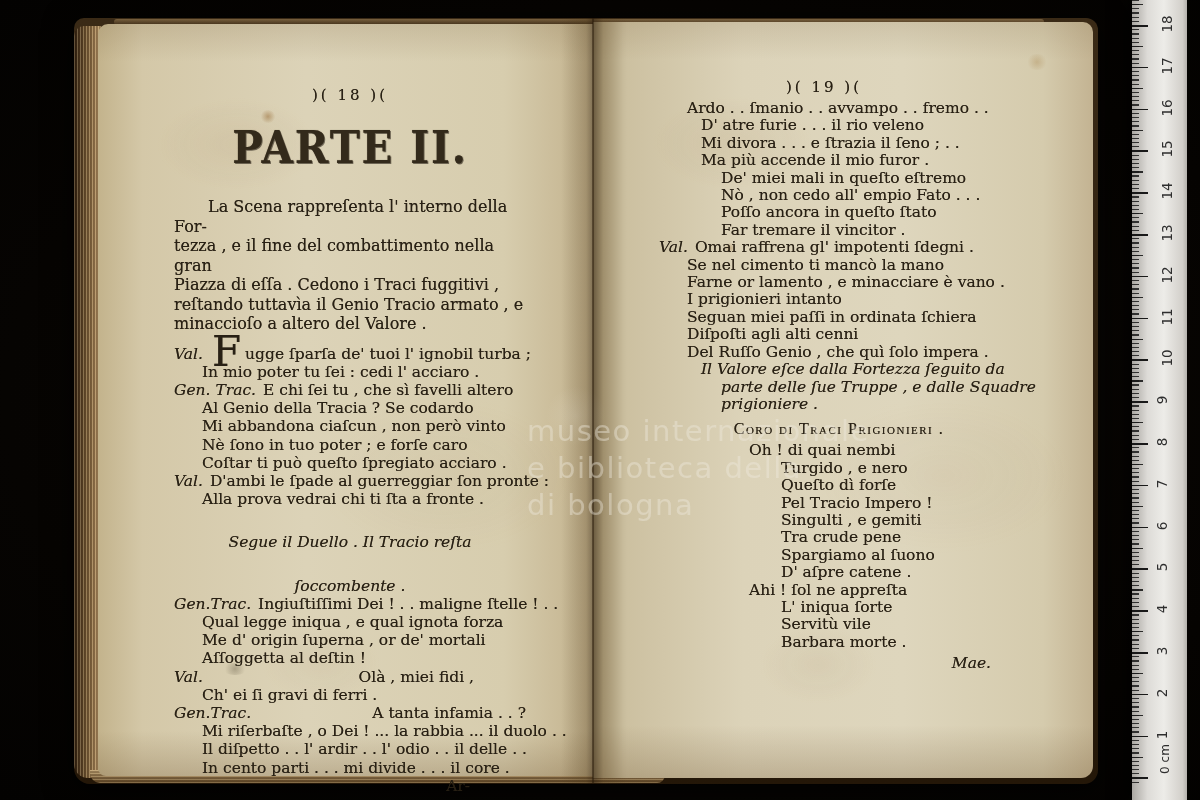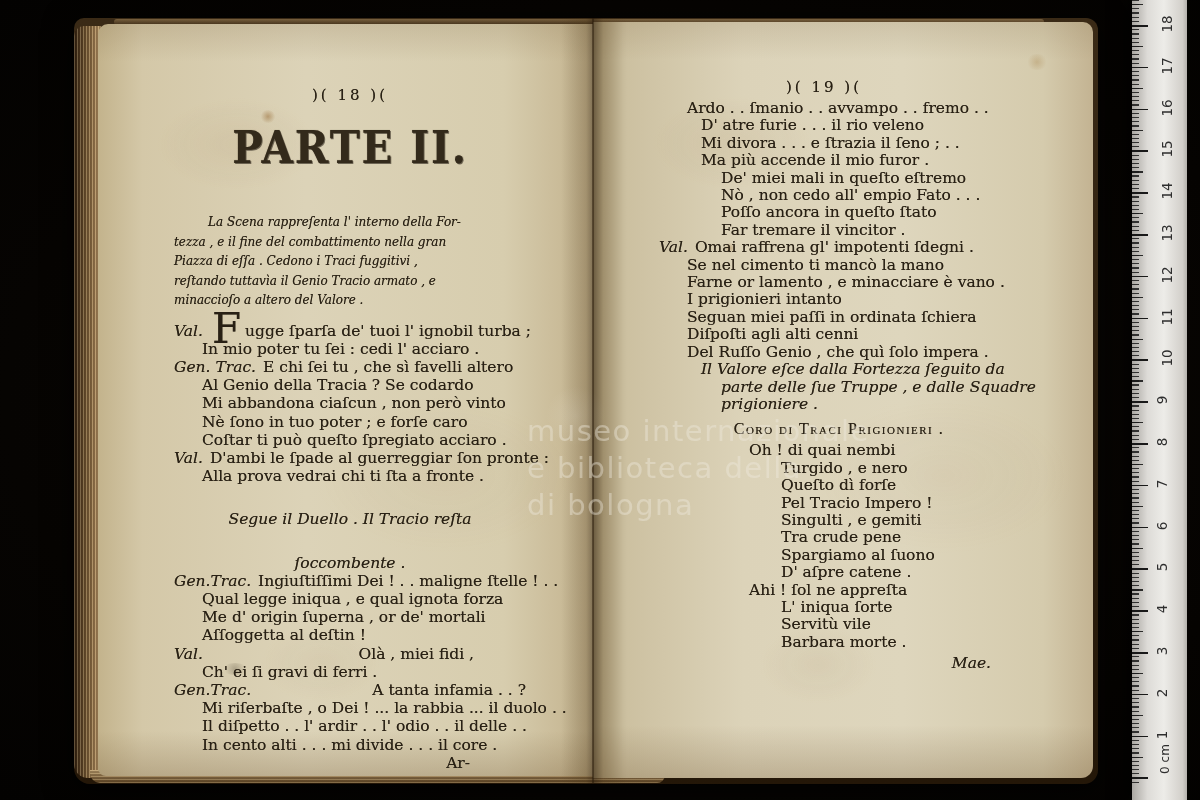--- a/index.html
+++ b/index.html
@@ -45,21 +45,21 @@
   
   .content{position:absolute;color:#282014;font-size:15.5px;
     text-shadow:0 0 .6px rgba(45,35,20,.65);}
   .left-content{left:100px;top:68px;width:352px;}
   .right-content{left:585px;top:60px;width:360px;}
   .pagenum{text-align:center;font-size:15px;letter-spacing:3px;}
   .right-content .pagenum{padding-right:30px;}
   .parte{margin:18px 0 0 0;text-align:center;font-size:44px;font-weight:700;
     letter-spacing:2px;transform:scaleX(.92);transform-origin:50% 50%;
     color:#332a1b;text-shadow:1px 1px 0 rgba(30,22,12,.55), 0 0 1px rgba(60,45,25,.5);}
-  .stagedir{margin-top:40px;font-style:italic;line-height:19.5px;font-size:12px;}
+  .stagedir{margin-top:24px;line-height:19.5px;font-size:16px;}
   .stagedir .sline:first-child{text-indent:34px;}
   .versos{margin-top:11px;line-height:18.2px;}
   .right-content .versos{margin-top:4px;line-height:17.4px;}
   .line{white-space:nowrap;}
   .ind1{padding-left:28px;} .ind2{padding-left:42px;} .ind3{padding-left:62px;}
   .speaker{font-style:italic;padding-right:7px;}
   .stage-line{font-style:italic;}
   .center{text-align:center;padding-left:0 !important;margin-top:25px;}
   .split{display:flex;}
   .split .t{margin-left:auto;}
@@ -148,21 +148,21 @@
             <span class="speaker">Val.</span>
             <span class="t">Olà , miei fidi ,</span>
           </div>
           <div class="line ind1"><span class="t">Ch' ei ſi gravi di ferri .</span></div>
           <div class="line split">
             <span class="speaker">Gen.Trac.</span>
             <span class="t">A tanta infamia . . ?</span>
           </div>
           <div class="line ind1"><span class="t">Mi riſerbaſte , o Dei ! ... la rabbia ... il duolo . .</span></div>
           <div class="line ind1"><span class="t">Il diſpetto . . l' ardir . . l' odio . . il delle . .</span></div>
-          <div class="line ind1"><span class="t">In cento alti . . . mi divide . . . il core .</span></div>
+          <div class="line ind1"><span class="t">In cento parti . . . mi divide . . . il core .</span></div>
           <div class="line catchword"><span class="t">Ar-</span></div>
         </div>
     </div>
 
     <div class="content right-content">
       <div class="pagenum">)( 19 )(</div>
       <div class="versos" id="right-lines">
           <div class="line ind1"><span class="t">Ardo . . ſmanio . . avvampo . . fremo . .</span></div>
           <div class="line ind2"><span class="t">D' atre furie . . . il rio veleno</span></div>
           <div class="line ind2"><span class="t">Mi divora . . . e ſtrazia il ſeno ; . .</span></div>

